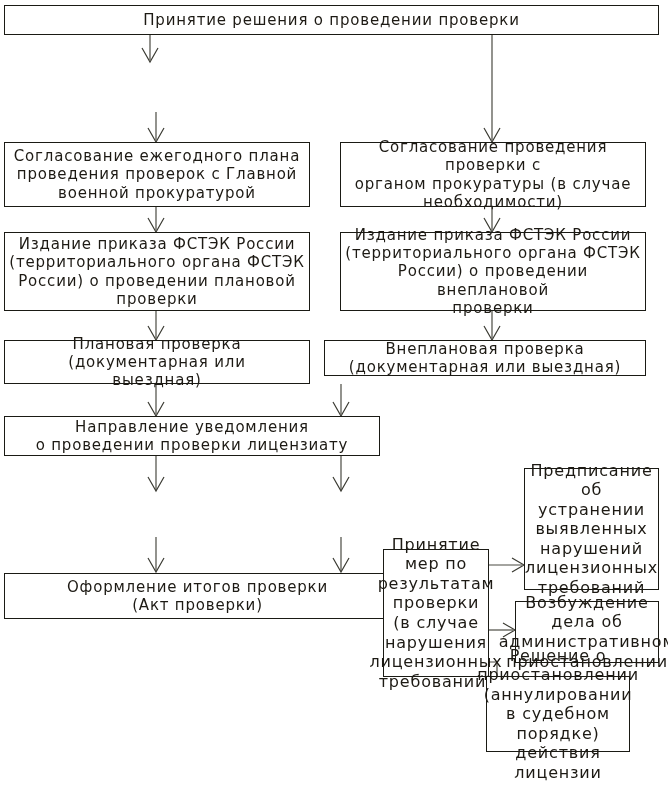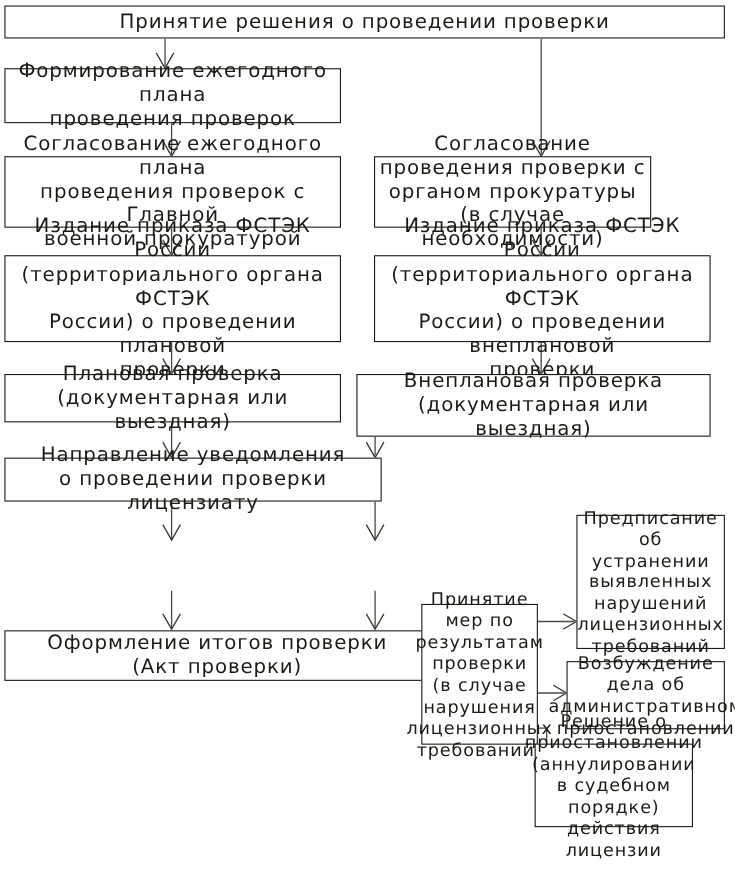--- a/index.html
+++ b/index.html
@@ -29,21 +29,21 @@
     display: flex;
     align-items: center;
     justify-content: center;
     text-align: center;
     line-height: 1.22;
     letter-spacing: 0.8px;
     white-space: pre-line;
     z-index: 3;
   }
   .node.pad { padding: 2px 4px; }
-  .f13 { font-size: 18px; }
+  .f13 { font-size: 15px; }
   .f115 { font-size: 16px; }
   svg.links {
     position: absolute;
     left: 0; top: 0;
     width: 668px;
     height: 792px;
     z-index: 1;
     pointer-events: none;
   }
   svg.links path, svg.links line, svg.links polyline {
@@ -111,48 +111,46 @@
 
     <line x1="489" y1="630" x2="513" y2="630"></line>
     <polyline class="arrowhead" points="503,623 515,630 503,637"></polyline>
 
     <polyline points="489,662 497,662 497,741 513,741"></polyline>
     <polyline class="arrowhead" points="503,734 515,741 503,748"></polyline>
   </svg>
 
   <div class="node pad f13" style="left:4px; top:5px; width:655px; height:30px;">Принятие решения о проведении проверки</div>
 
-  <div class="node pad f13" style="left:4px; top:62px; width:306px; height:50px;">Формирование ежегодного плана
-проведения проверок</div>
 
   <div class="node pad f13" style="left:4px; top:142px; width:306px; height:65px;">Согласование ежегодного плана
 проведения проверок с Главной
 военной прокуратурой</div>
 
-  <div class="node pad f13" style="left:340px; top:142px; width:252px; height:65px;">Согласование проведения проверки с
+  <div class="node pad f13" style="left:340px; top:142px; width:306px; height:65px;">Согласование проведения проверки с
 органом прокуратуры (в случае
 необходимости)</div>
 
   <div class="node pad f13" style="left:4px; top:232px; width:306px; height:79px;">Издание приказа ФСТЭК России
 (территориального органа ФСТЭК
 России) о проведении плановой
 проверки</div>
 
   <div class="node pad f13" style="left:340px; top:232px; width:306px; height:79px;">Издание приказа ФСТЭК России
 (территориального органа ФСТЭК
 России) о проведении внеплановой
 проверки</div>
 
   <div class="node pad f13" style="left:4px; top:340px; width:306px; height:44px;">Плановая проверка (документарная или
 выездная)</div>
 
-  <div class="node pad f13" style="left:324px; top:340px; width:322px; height:57px;">Внеплановая проверка
+  <div class="node pad f13" style="left:324px; top:340px; width:322px; height:36px;">Внеплановая проверка
 (документарная или выездная)</div>
 
-  <div class="node pad f13" style="left:4px; top:416px; width:343px; height:40px;">Направление уведомления
+  <div class="node pad f13" style="left:4px; top:416px; width:376px; height:40px;">Направление уведомления
 о проведении проверки лицензиату</div>
 
 
   <div class="node pad f13" style="left:4px; top:573px; width:387px; height:46px;">Оформление итогов проверки
 (Акт проверки)</div>
 
   <div class="node pad f115" style="left:383px; top:549px; width:106px; height:128px;">Принятие
 мер по
 результатам
 проверки

